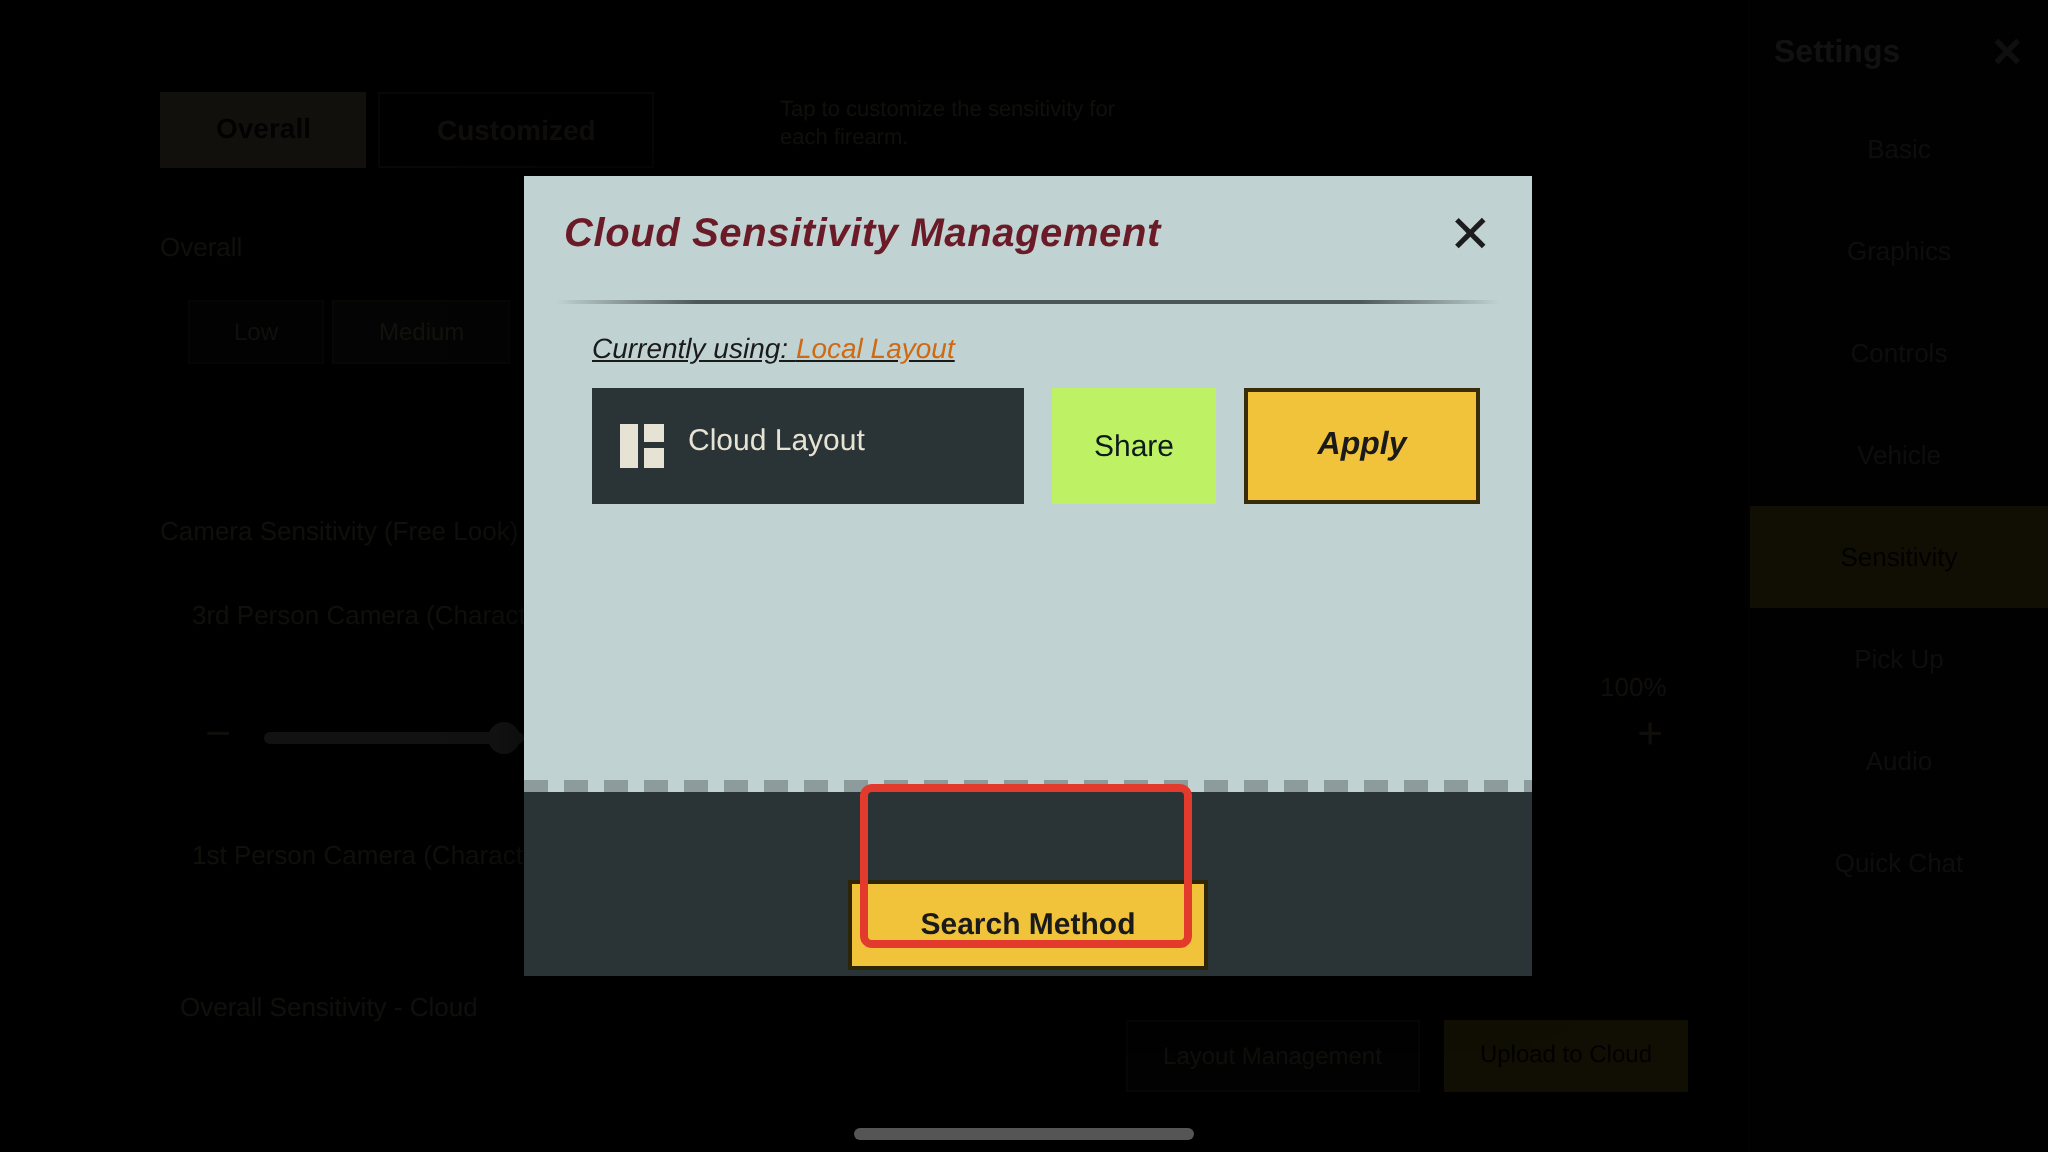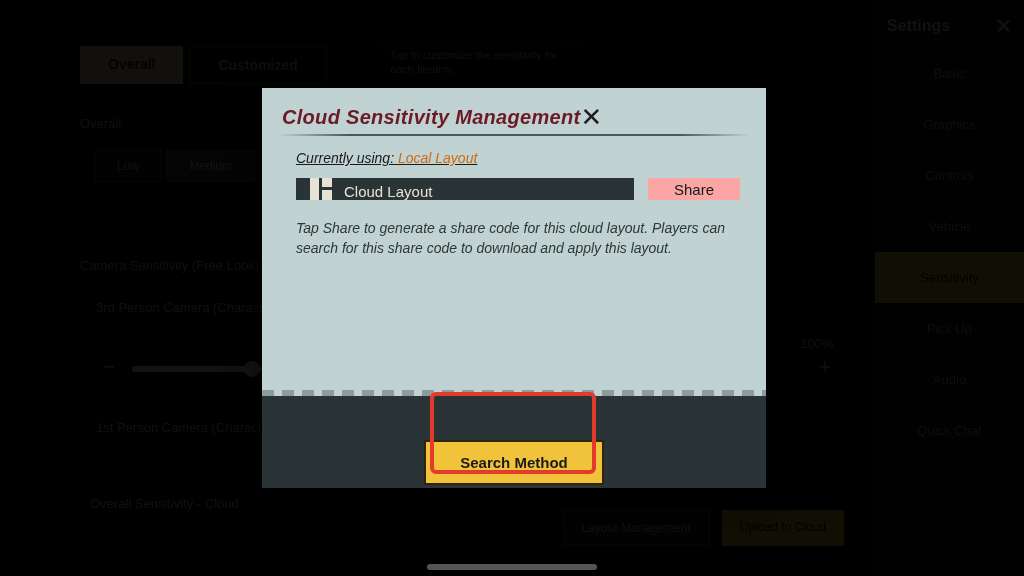--- a/index.html
+++ b/index.html
@@ -51,22 +51,22 @@
   
   .modal {
     position: absolute;
     left: 262px; top: 88px;
     width: 504px; height: 400px;
     background: #c1d2d2;
     box-shadow: 0 0 26px rgba(0,0,0,.6);
     display: flex; flex-direction: column;
   }
   .modal .title-row {
-    display: flex; justify-content: flex-start; align-items: center;
-    padding: 16px 20px 4px 20px;
+    display: flex; justify-content: space-between; align-items: center;
+    padding: 16px 20px 20px 20px;
   }
   .modal .title {
     color: #6b1a27;
     font-size: 20px;
     font-weight: bold;
     font-style: italic;
     letter-spacing: .3px;
   }
   .modal .close {
     font-size: 26px; color: #1c1c1c; cursor: pointer; line-height: 1;
@@ -77,34 +77,34 @@
   }
 
   .modal .body { padding: 0 26px 0 34px; flex: 1 0 auto; }
   .modal .currently { font-size: 14px; color: #1a1a1a; font-style: italic; text-decoration: underline; }
   .modal .currently .val { color: #cf6a14; }
 
   .modal .row-layout { display: flex; gap: 14px; margin: 12px 0 18px; align-items:stretch; }
   .modal .cloud-box {
     flex: 1 1 auto;
     background: #2a3436; color: #e7e3d4;
-    display: flex; align-items: flex-end; gap: 12px;
-    padding: 0 14px;
+    display: flex; align-items: flex-start; gap: 12px;
+    padding: 18px 14px;
     font-size: 15px;
   }
   .modal .cloud-box .grid-icon {
     width: 22px; height: 22px; position: relative;
     background:
       linear-gradient(#e7e3d4,#e7e3d4) left   / 9px 100% no-repeat,
       linear-gradient(#e7e3d4,#e7e3d4) top right / 10px 9px no-repeat,
       linear-gradient(#e7e3d4,#e7e3d4) bottom right / 10px 10px no-repeat;
   }
   .modal .share-btn {
-    width: 92px;
-    background: #fca5a5; color: #0e1b1d;
+    width: 82px;
+    background: #bef264; color: #0e1b1d;
     font-size: 15px; font-weight: 500;
     display:flex; align-items:center; justify-content:center;
     cursor:pointer;
   }
   .modal .apply-btn {
     width: 118px;
     background: #f0c33a; color: #1a1a1a;
     font-size: 16px; font-weight: bold;
     font-style: italic;
     display:flex; align-items:center; justify-content:center;
@@ -221,24 +221,24 @@
     <div class="currently">
       <span>Currently using: </span><span class="val">Local Layout</span>
     </div>
 
     <div class="row-layout">
       <div class="cloud-box">
         <span class="grid-icon"></span>
         <span>Cloud Layout</span>
       </div>
       <div class="share-btn">Share</div>
+      <div class="apply-btn">Apply</div>
     </div>
 
     <div class="desc">
-      <div>Tap Share to generate a share code for this cloud layout. Players can search for this share code to download and apply this layout.</div>
     </div>
   </div>
 
   <div class="bottom-strip">
     <div class="search-btn">Search Method</div>
   </div>
 </div>
 
 <div class="highlight"></div>
 

